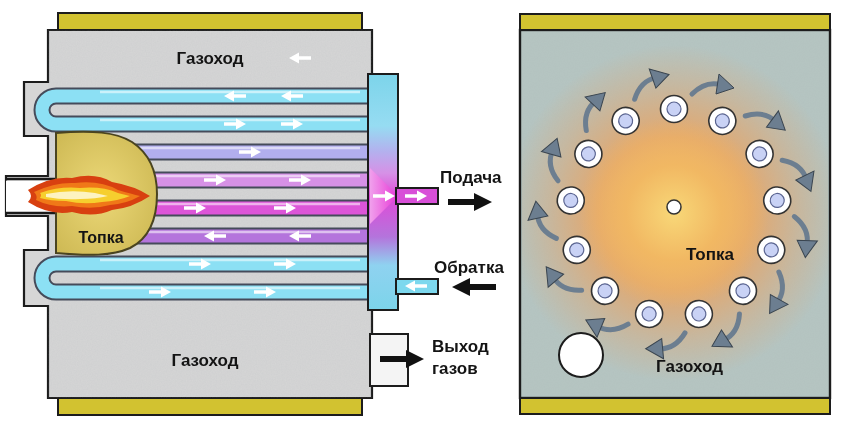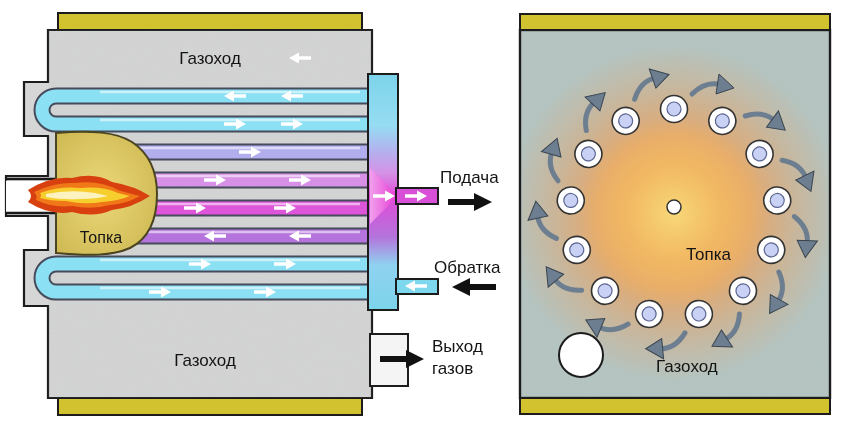--- a/index.html
+++ b/index.html
@@ -1,17 +1,17 @@
 <!DOCTYPE html>
 <html><head>
 <meta charset="utf-8">
 <style>
   html,body{margin:0;padding:0;background:#ffffff;}
   .stage{position:relative;width:850px;height:430px;background:#ffffff;overflow:hidden;
-         font-family:"Liberation Sans", sans-serif;}
+         font-family:"Liberation Sans", sans-serif;font-weight:bold;}
   svg text{font-family:"Liberation Sans", sans-serif;fill:#141414;}
   .lbl{font-size:17px;}
   .lbl-small{font-size:16px;}
 </style>
 </head>
 <body>
 
 <div class="stage">
 <svg width="850" height="430" viewBox="0 0 850 430">
   <defs>

